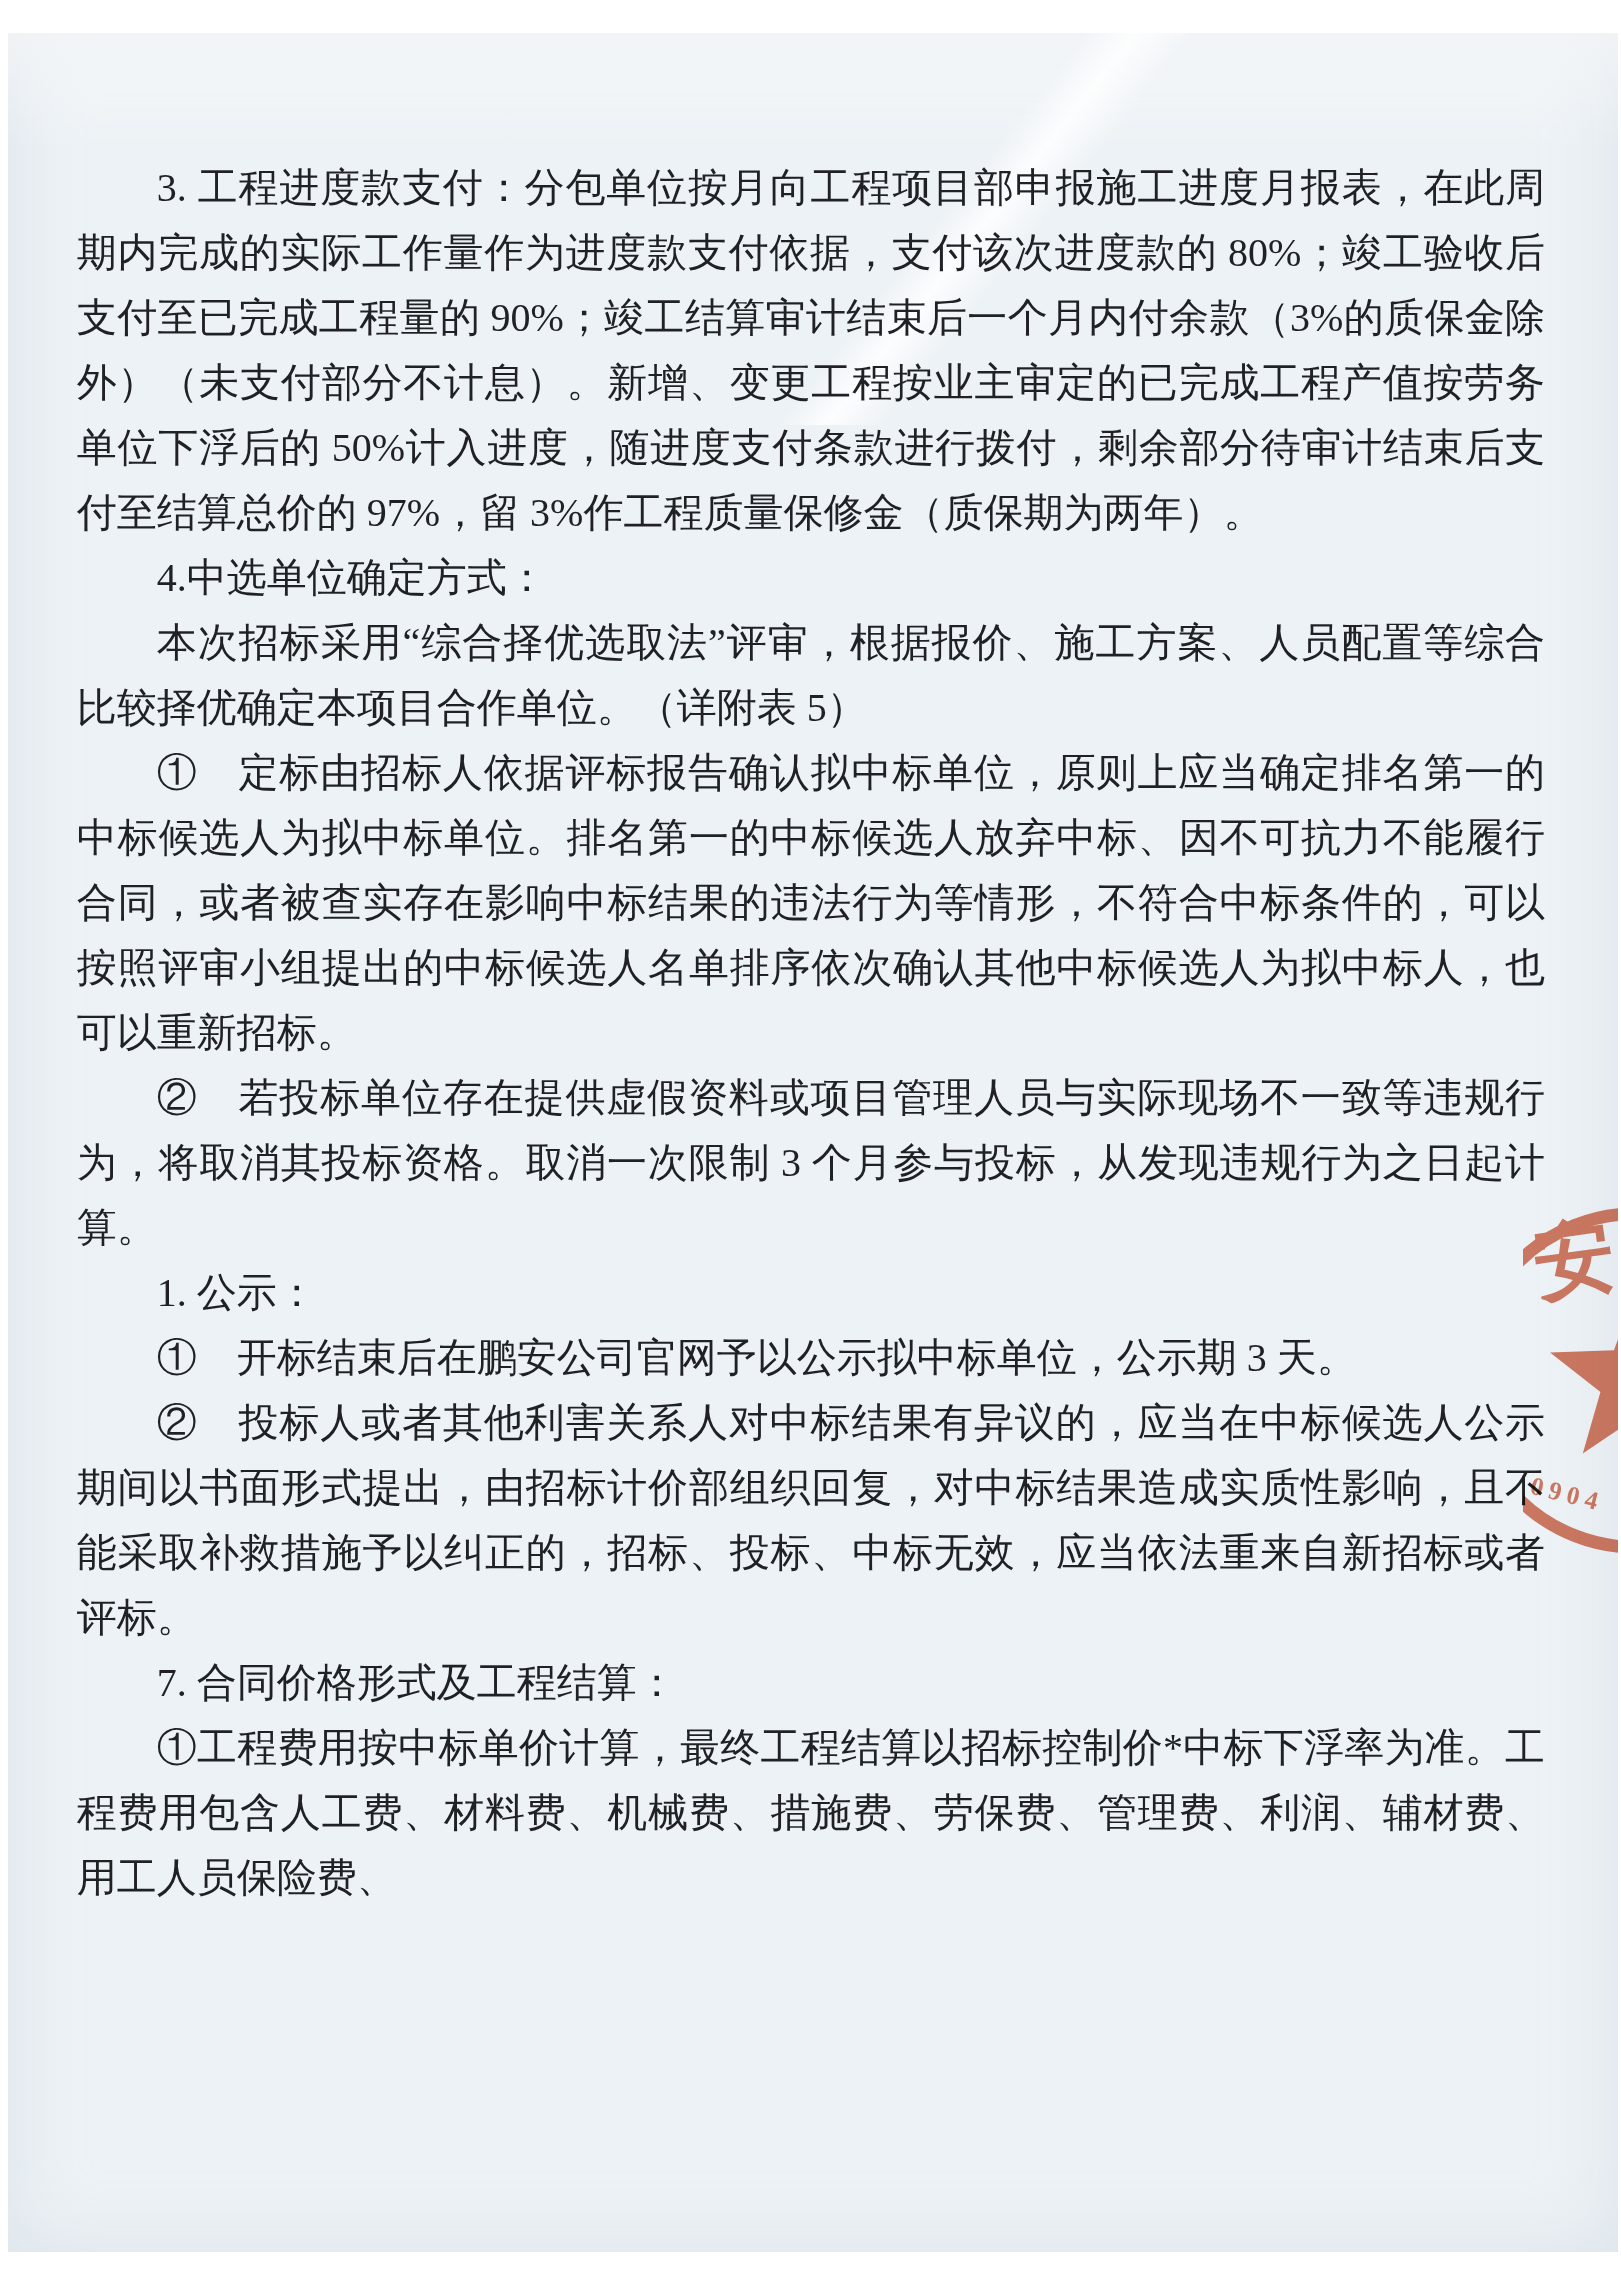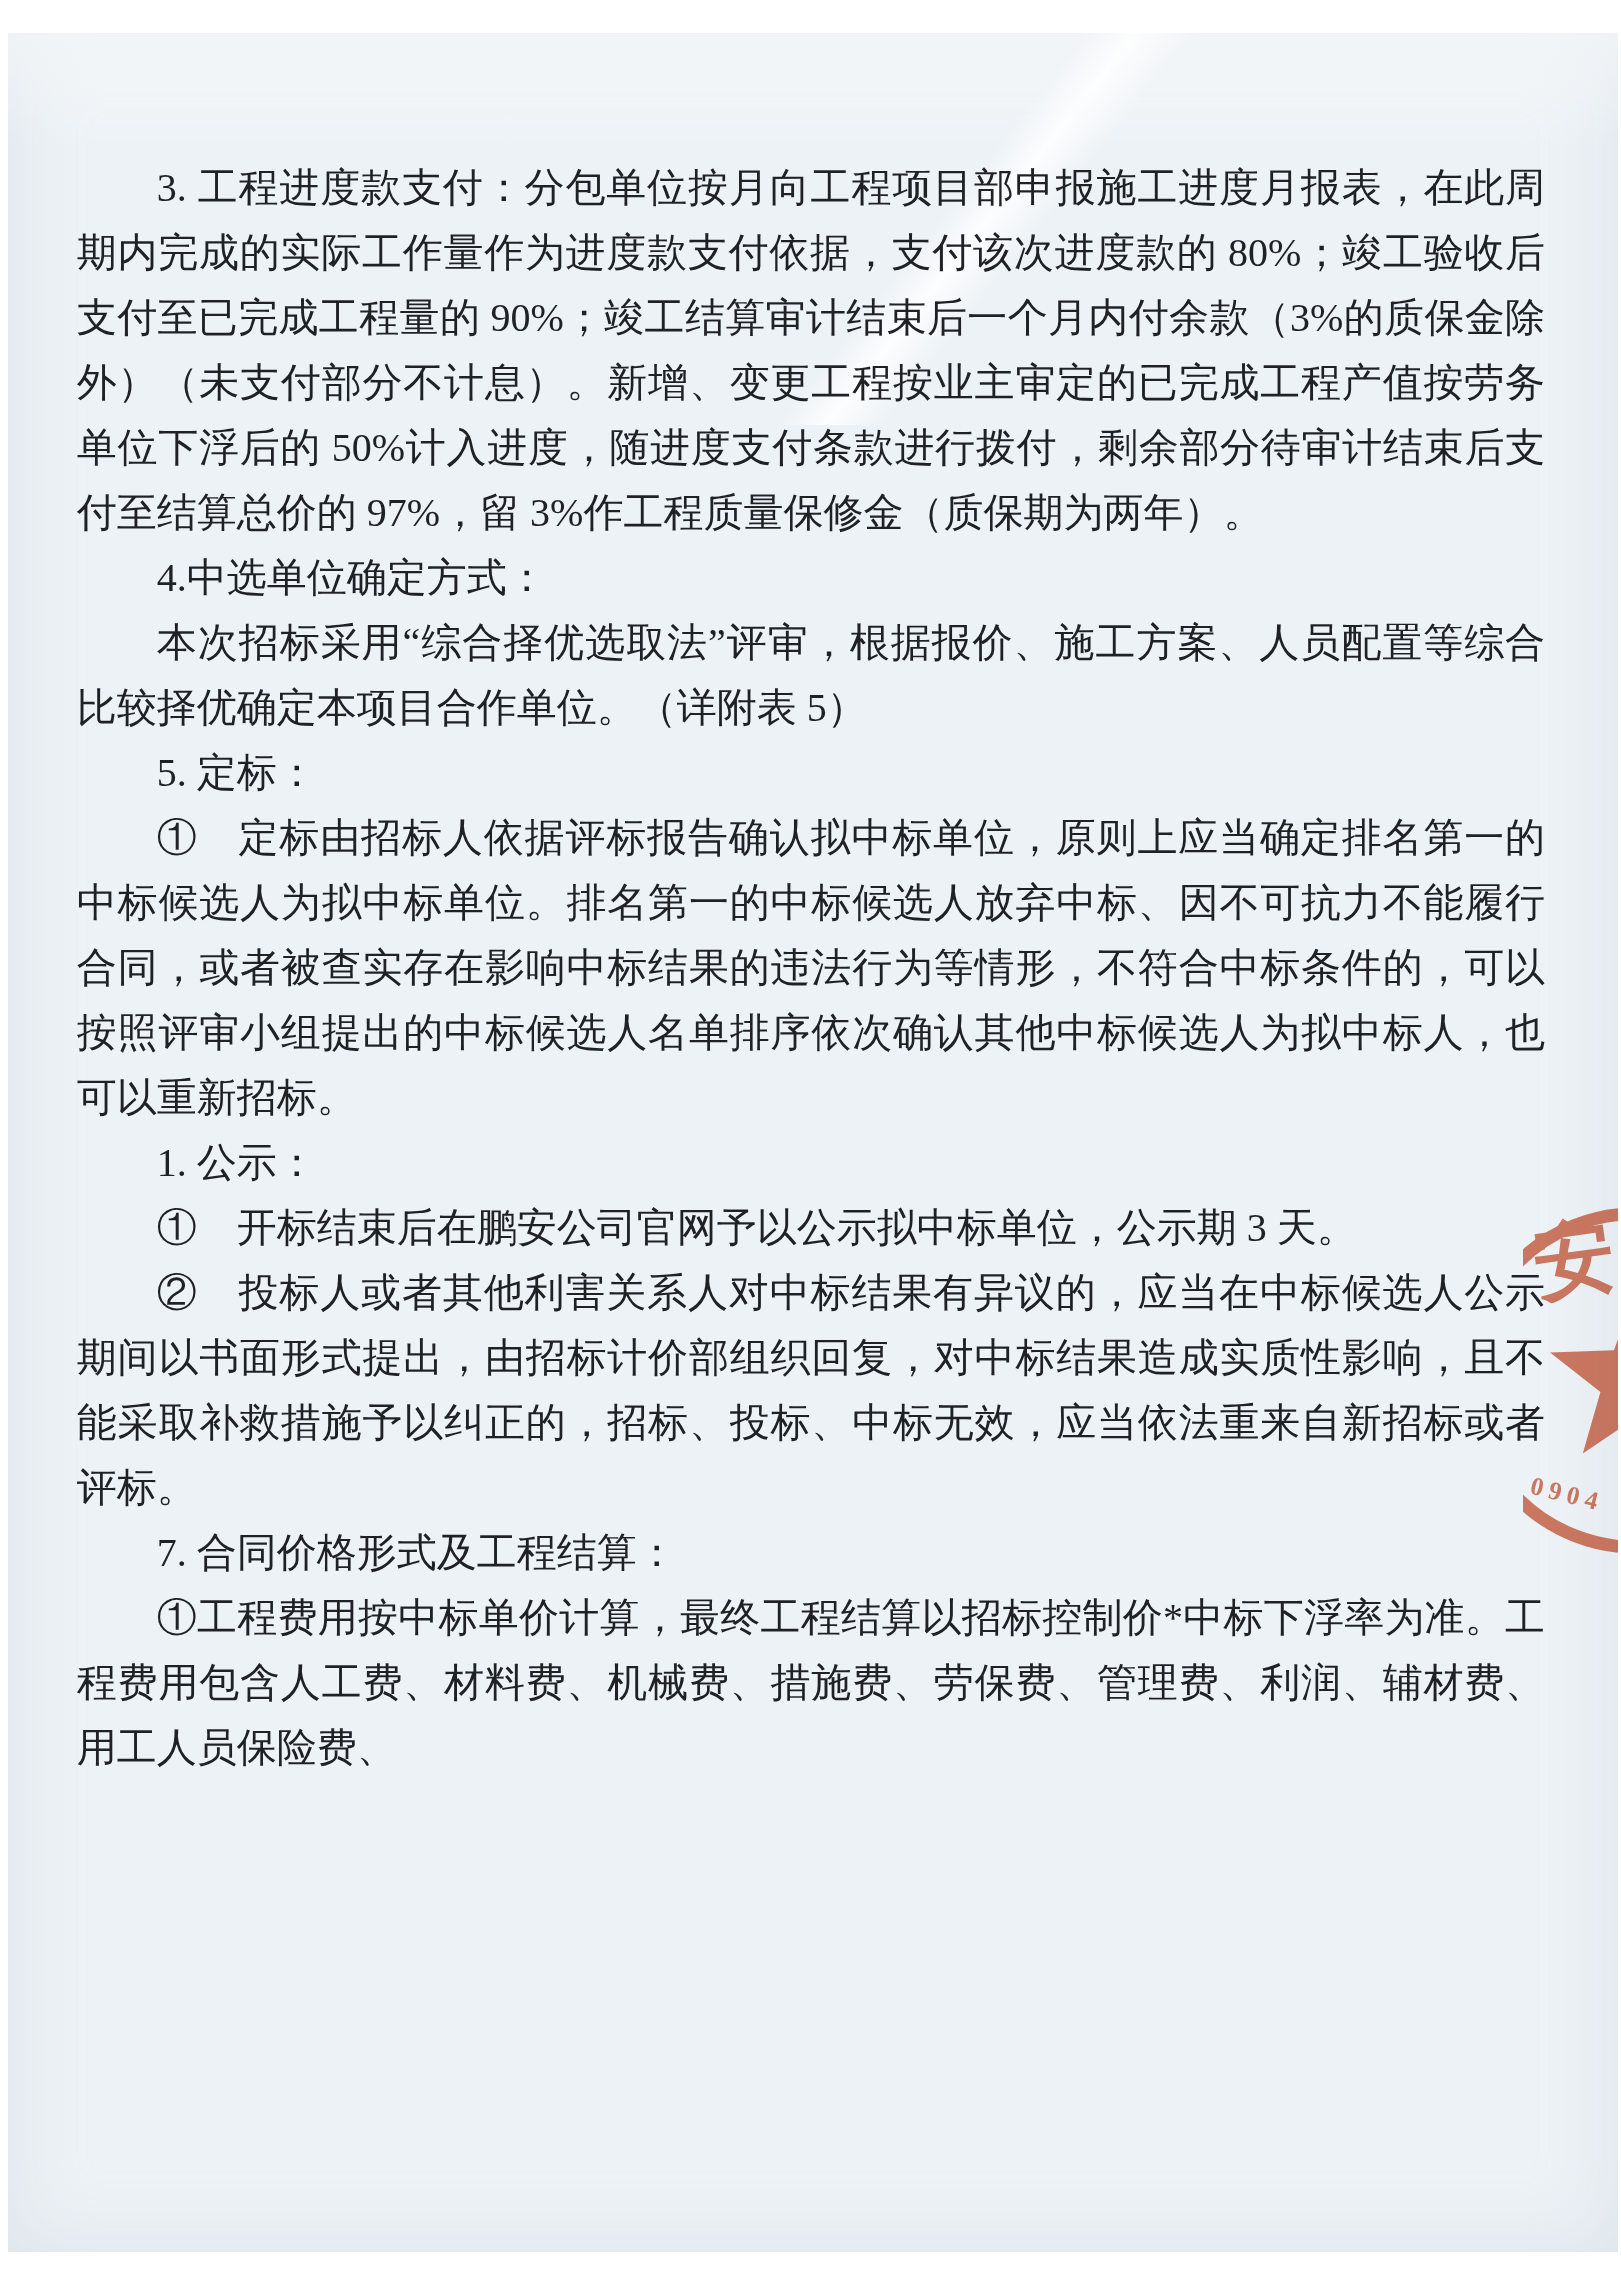--- a/index.html
+++ b/index.html
@@ -72,22 +72,22 @@
 <div class="scan">
   <div class="paper">
 
     <div class="content">
 
       <p class="para"><span class="b">3. 工程进度款支付：</span><span>分包单位按月向工程项目部申报施工进度月报表，在此周期内完成的实际工作量作为进度款支付依据，支付该次进度款的 80%；竣工验收后支付至已完成工程量的 90%；竣工结算审计结束后一个月内付余款（3%的质保金除外）（未支付部分不计息）。新增、变更工程按业主审定的已完成工程产值按劳务单位下浮后的 50%计入进度，随进度支付条款进行拨付，剩余部分待审计结束后支付至结算总价的 97%，留 3%作工程质量保修金（质保期为两年）。</span></p>
 
       <p class="para heading">4.中选单位确定方式：</p>
       <p class="para">本次招标采用“综合择优选取法”评审，根据报价、施工方案、人员配置等综合比较择优确定本项目合作单位。（详附表 5）</p>
 
-      <p class="para heading">5. 定标：</p>
       <p class="para">①　定标由招标人依据评标报告确认拟中标单位，原则上应当确定排名第一的中标候选人为拟中标单位。排名第一的中标候选人放弃中标、因不可抗力不能履行合同，或者被查实存在影响中标结果的违法行为等情形，不符合中标条件的，可以按照评审小组提出的中标候选人名单排序依次确认其他中标候选人为拟中标人，也可以重新招标。</p>
+      <p class="para">②　若投标单位存在提供虚假资料或项目管理人员与实际现场不一致等违规行为，将取消其投标资格。取消一次限制 3 个月参与投标，从发现违规行为之日起计算。</p>
 
       <p class="para heading">1. 公示：</p>
       <p class="para">①　开标结束后在鹏安公司官网予以公示拟中标单位，公示期 3 天。</p>
       <p class="para">②　投标人或者其他利害关系人对中标结果有异议的，应当在中标候选人公示期间以书面形式提出，由招标计价部组织回复，对中标结果造成实质性影响，且不能采取补救措施予以纠正的，招标、投标、中标无效，应当依法重来自新招标或者评标。</p>
 
       <p class="para heading">7. 合同价格形式及工程结算：</p>
       <p class="para"><span>①工程费用按中标单价计算，最终工程结算以招标控制价*中标下浮率为准。工程费用包含人工费、材料费、机械费、措施费、劳保费、管理费、利润、辅材费、用工人员保险费、</span></p>
 
     </div>
 

